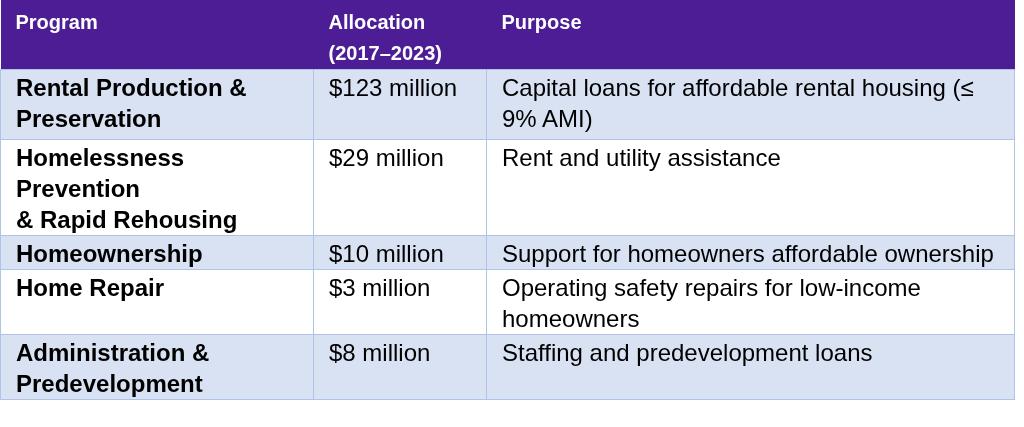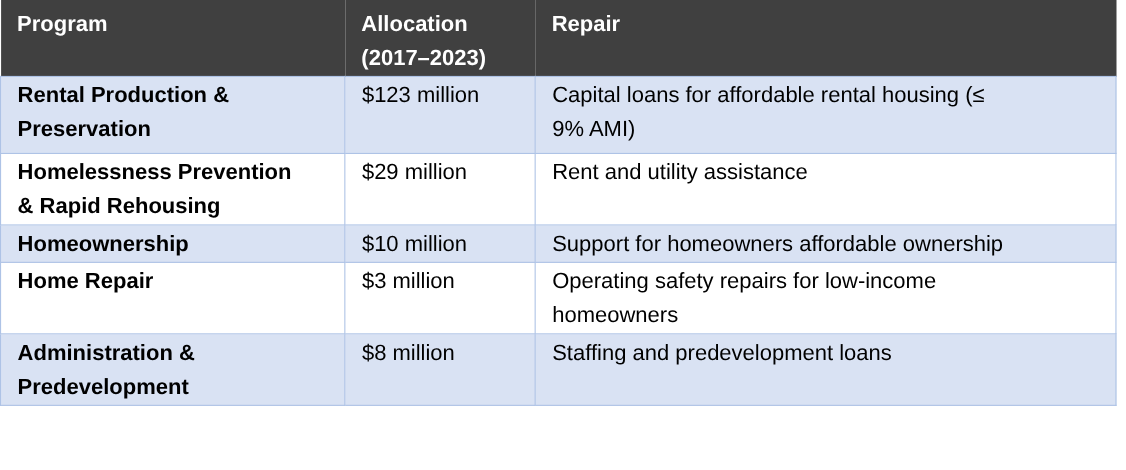--- a/index.html
+++ b/index.html
@@ -15,33 +15,33 @@
     table-layout: fixed;
     width: 1014px;
     font-family: "Liberation Sans", sans-serif;
     color: #000000;
   }
   .funding-table col.c-program    { width: 313px; }
   .funding-table col.c-allocation { width: 173px; }
   .funding-table col.c-purpose    { width: 528px; }
 
   .funding-table th {
-    background: #404040;
+    background: #4c1d95;
     color: #FFFFFF;
     font-weight: bold;
     font-size: 20px;
     line-height: 31px;
     text-align: left;
     vertical-align: top;
     padding: 7px 10px 0 15px;
     white-space: pre-line;
     border: none;
   }
   .funding-table td {
-    font-size: 20px;
+    font-size: 24px;
     line-height: 31px;
     vertical-align: top;
     padding: 2px 10px 0 15px;
     white-space: pre-line;
     border: 1.5px solid #AEC3E6;
   }
   .funding-table td.program-cell { font-weight: bold; }
 
   .funding-table tbody tr:nth-child(odd)  td { background: #D9E2F3; }
   .funding-table tbody tr:nth-child(even) td { background: #FFFFFF; }
@@ -61,21 +61,21 @@
   <colgroup>
     <col class="c-program">
     <col class="c-allocation">
     <col class="c-purpose">
   </colgroup>
   <thead>
     <tr>
       <th>Program</th>
       <th>Allocation
 (2017–2023)</th>
-      <th>Repair</th>
+      <th>Purpose</th>
     </tr>
   </thead>
   <tbody>
     <tr class="r0">
       <td class="program-cell">Rental Production &amp;
 Preservation</td>
       <td>$123 million</td>
       <td>Capital loans for affordable rental housing (≤
 9% AMI)</td>
     </tr>

